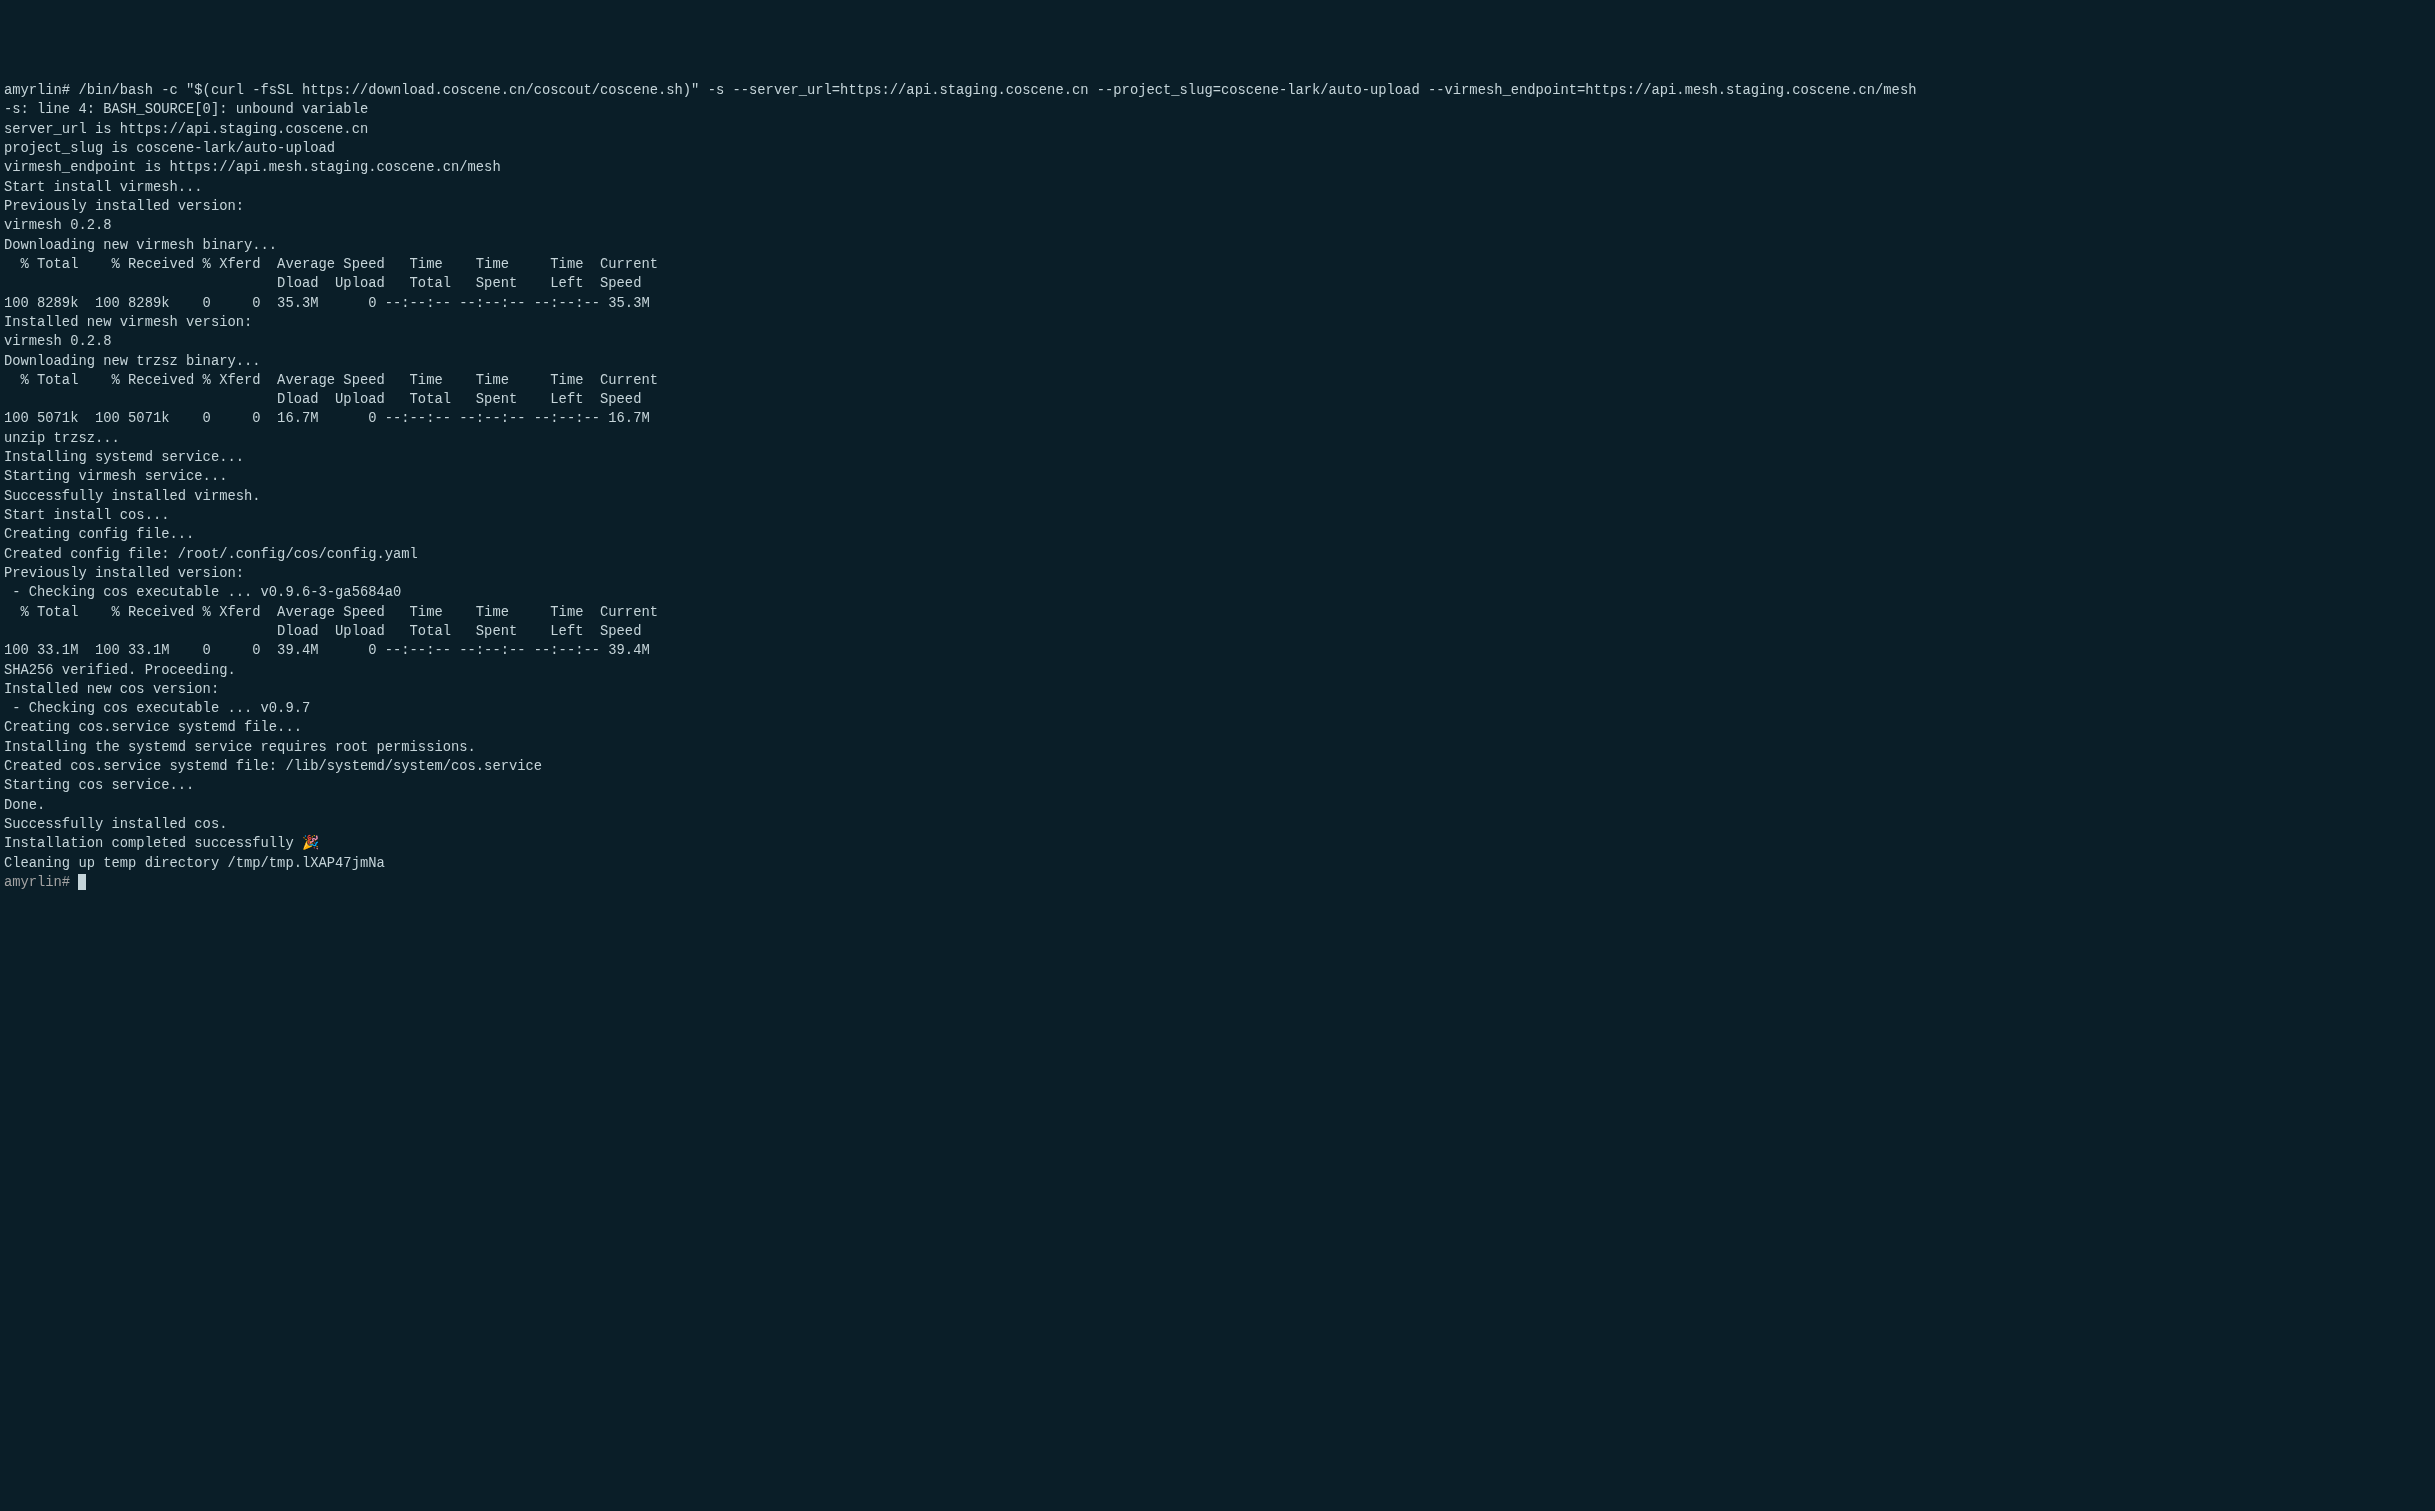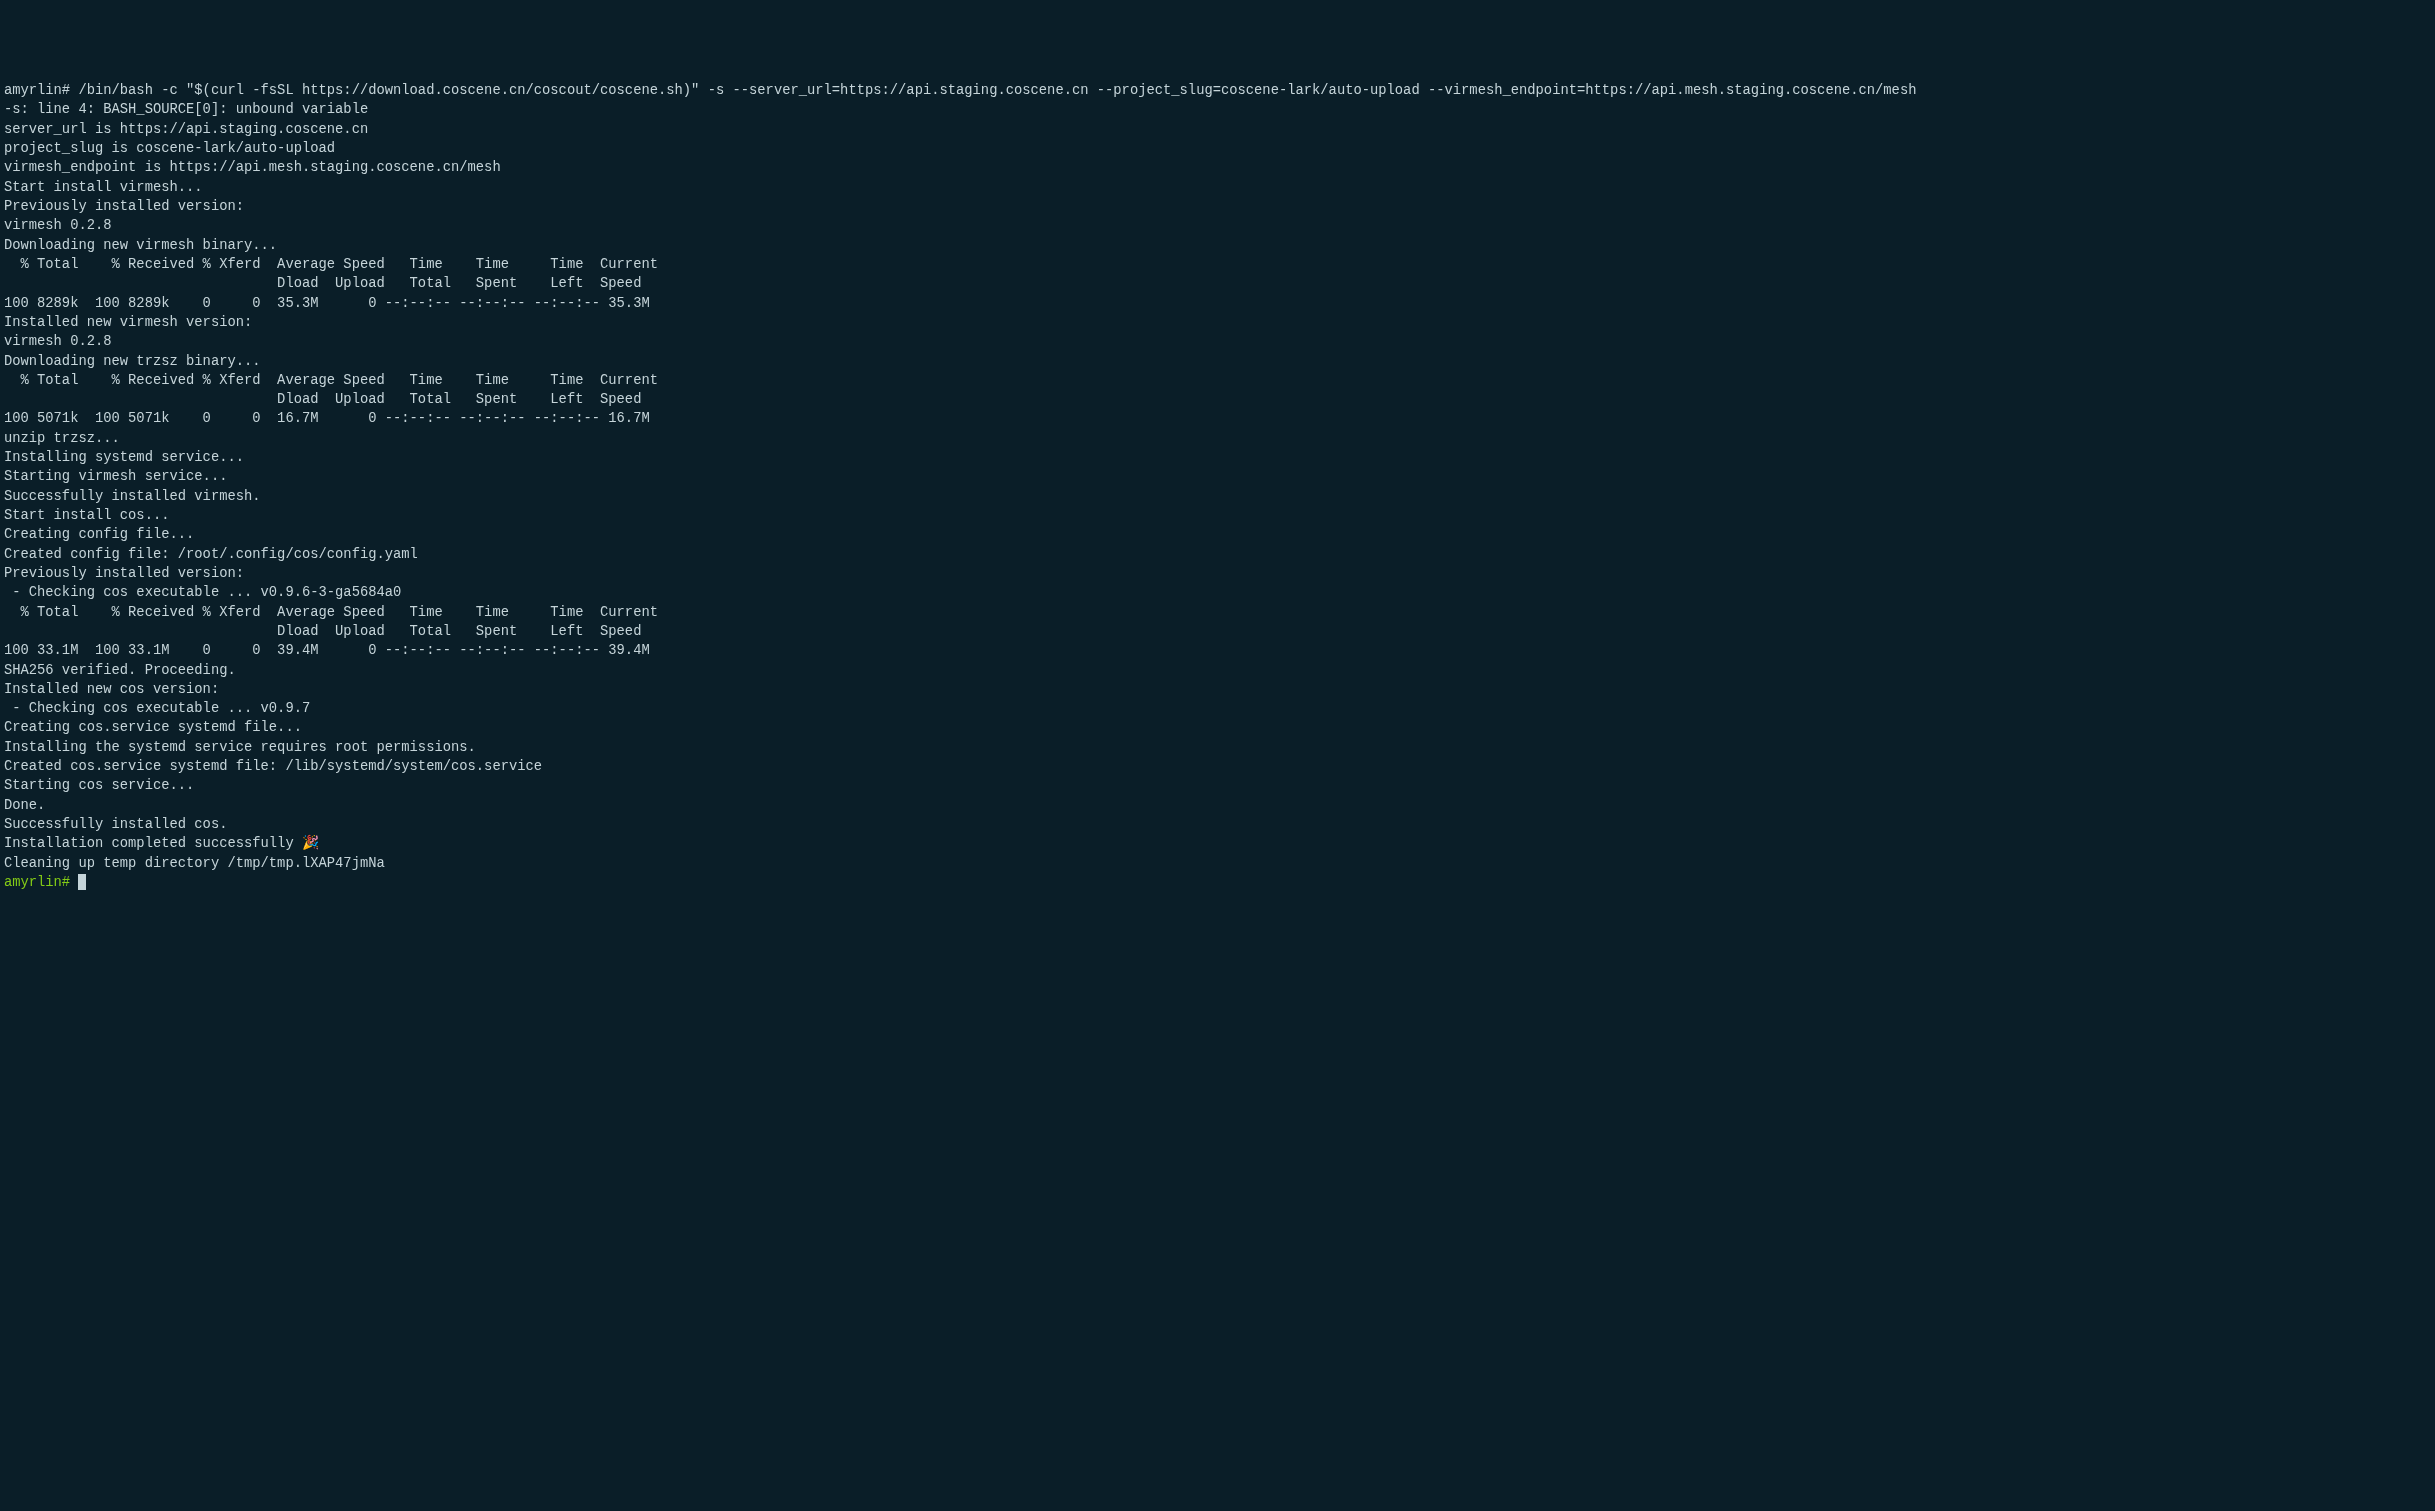--- a/index.html
+++ b/index.html
@@ -18,21 +18,21 @@
       overflow-x: auto;
       min-height: 100vh;
     }
     .terminal {
       width: 100%;
     }
     .line {
       display: block;
     }
     .prompt {
-      color: #84cc16;
+      color: #a3a3a3;
     }
     .cursor {
       display: inline-block;
       width: 7.9px;
       height: 15.8px;
       background-color: #c5d4d9;
       vertical-align: text-bottom;
       animation: blink 1s step-end infinite;
     }
     @keyframes blink {

